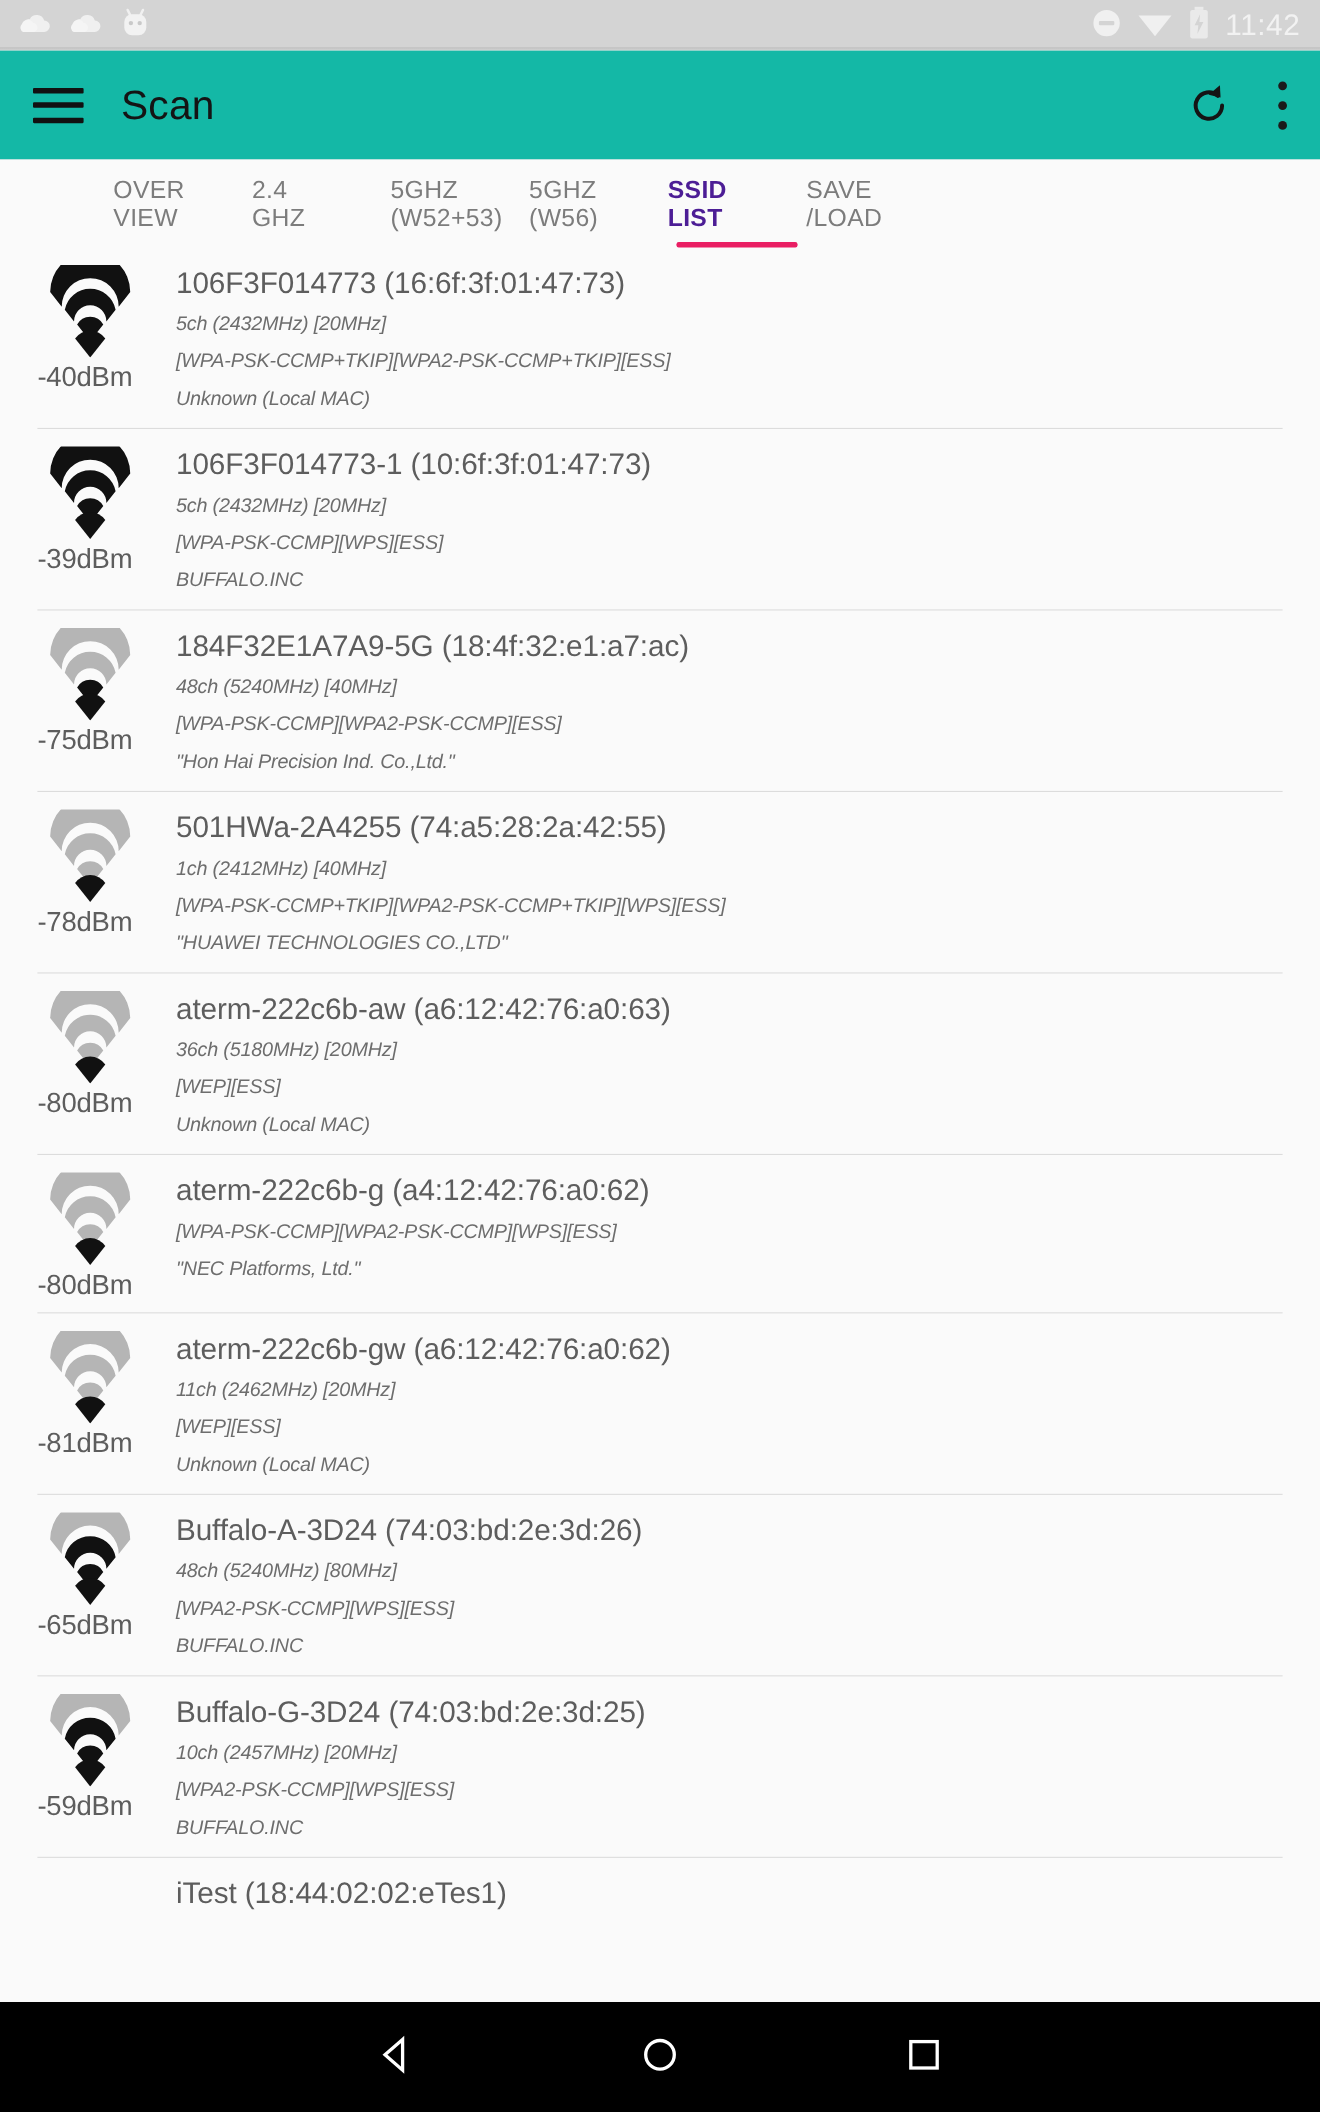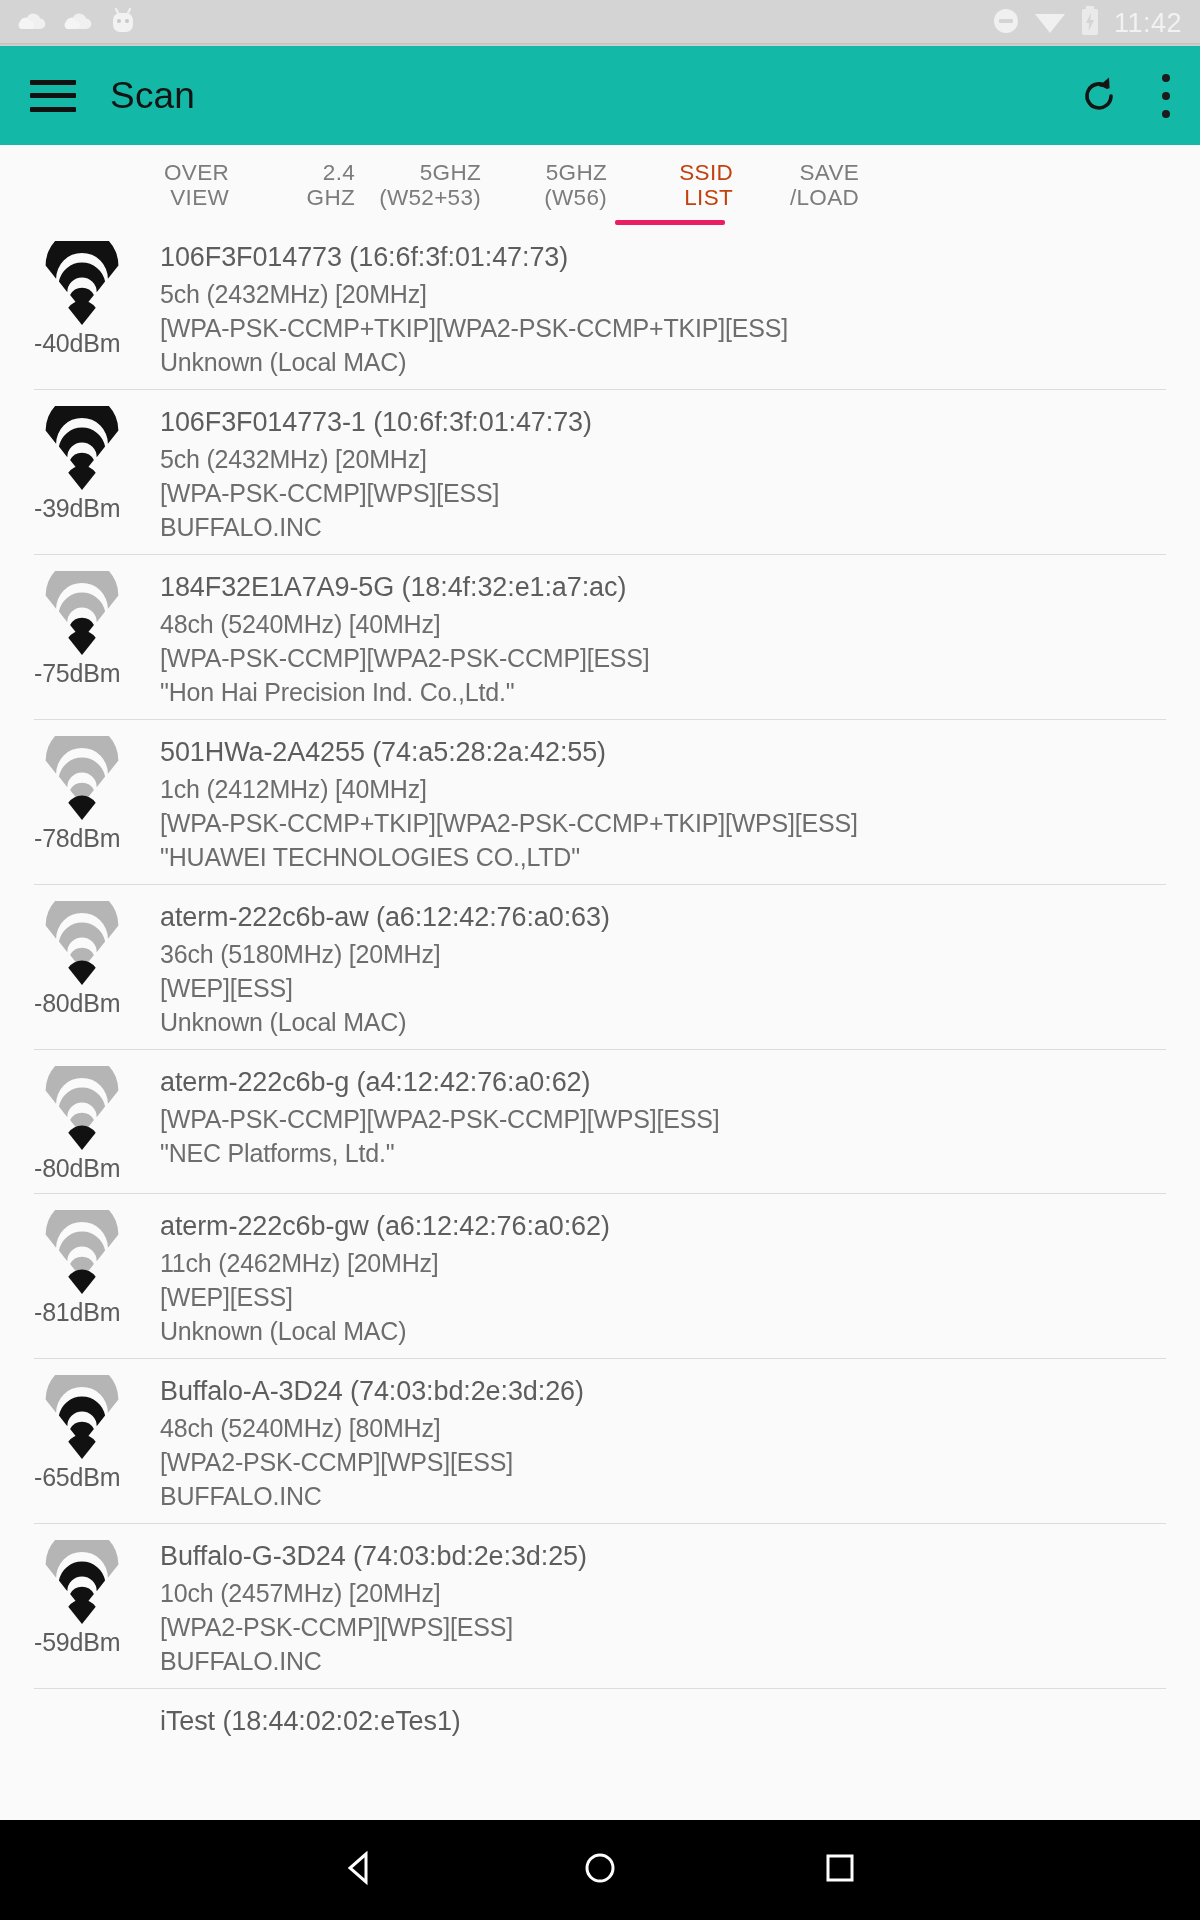--- a/index.html
+++ b/index.html
@@ -43,25 +43,25 @@
     background: linear-gradient(to bottom, rgba(0,0,0,.13), rgba(0,0,0,0));
   }
 
   
   .tabs {
     flex: 0 0 80px; background: #fafafa;
     display: flex; align-items: stretch; padding-left: 103px;
     position: relative; z-index: 2;
   }
   .tab {
-    width: 126px; display:flex; flex-direction:column; align-items:flex-end; justify-content:center;
+    width: 126px; display:flex; flex-direction:column; align-items:flex-start; justify-content:center;
     position: relative; cursor:pointer; text-align:center;
   }
   .tab .l1, .tab .l2 { font-size: 22.5px; color: #7c7c7c; line-height: 25px; letter-spacing:.3px; }
-  .tab.active .l1, .tab.active .l2 { color:#c2410c; font-weight: normal; margin-left: 13px; }
+  .tab.active .l1, .tab.active .l2 { color:#4c1d95; font-weight: bold; }
   .tab .ind { position:absolute; left:8px; right:8px; bottom:0; height:5px; background:transparent; border-radius:2px; }
   .tab.active .ind { background:#e91e63; }
 
   
   .list { flex: 1 1 auto; background:#fafafa; overflow:hidden; position:relative; }
   .row {
     display:flex; align-items:flex-start;
     padding: 12px 0 10px 0;
     border-bottom: 1px solid #dcdcdc;
     margin: 0 34px;
@@ -69,21 +69,21 @@
   }
   .sigcell {
     width: 122px; flex: 0 0 122px;
     display:flex; flex-direction:column; align-items:flex-start; justify-content:flex-start;
     padding-top: 4px;
   }
   .sigcell svg { display:block; }
   .dbm { font-size: 25px; color:#5d5d5d; margin-top: 4px; white-space:nowrap; letter-spacing:-.2px;}
   .info { flex:1 1 auto; padding-left: 4px; min-width:0; }
   .ssid { font-size: 27px; color:#5d5d5d; line-height: 40px; letter-spacing:-.1px; white-space:nowrap; }
-  .meta { font-size: 25px; color:#6d6d6d; line-height: 34px; letter-spacing:-.2px; white-space:nowrap; }
+  .meta { font-size: 18px; color:#6d6d6d; line-height: 34px; letter-spacing:-.2px; white-space:nowrap;font-style:italic; }
 
   .row.clipped { border-bottom:none; }
   .row.clipped .ssid { color:#5d5d5d; }
 
   
   .navbar {
     flex: 0 0 100px; background:#000;
     display:flex; align-items:center; justify-content:center; gap: 200px;
   }
   .nav-ico { cursor:pointer; }

